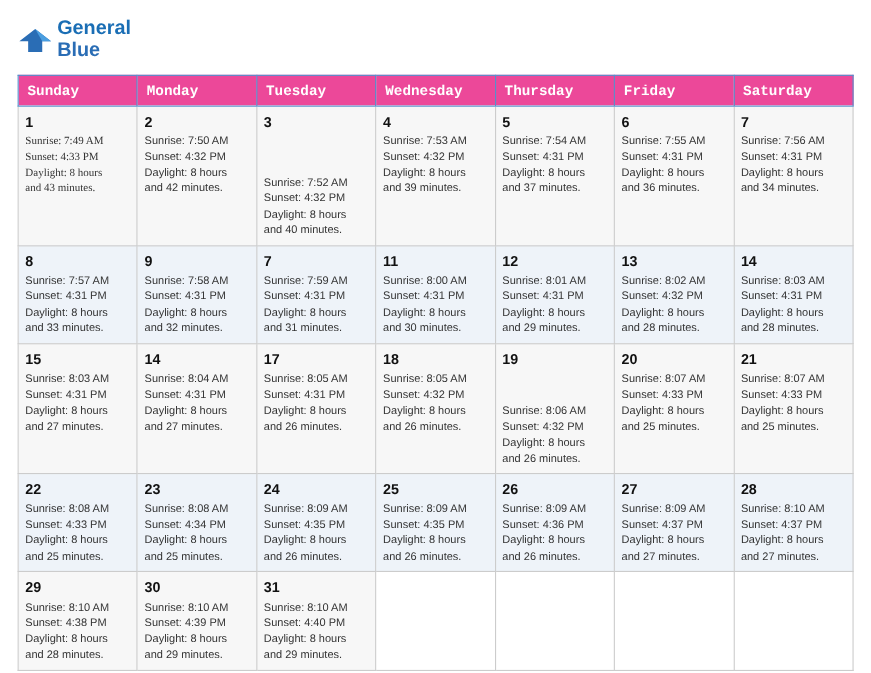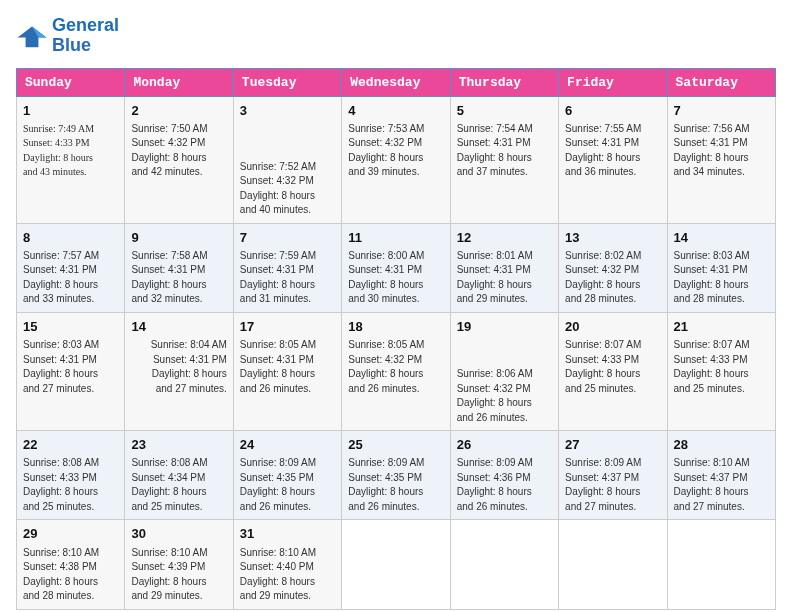--- a/index.html
+++ b/index.html
@@ -232,21 +232,21 @@
       <tr>
         <td>
           <span class="day-num">15</span>
           <div class="day-info" style="white-space: pre-line;">Sunrise: 8:03 AM
 Sunset: 4:31 PM
 Daylight: 8 hours
 and 27 minutes.</div>
         </td>
         <td>
           <span class="day-num">14</span>
-          <div class="day-info" style="white-space: pre-line; text-align: right;">Sunrise: 8:04 AM
+          <div class="day-info" style="white-space: pre-line;">Sunrise: 8:04 AM
 Sunset: 4:31 PM
 Daylight: 8 hours
 and 27 minutes.</div>
         </td>
         <td>
           <span class="day-num">17</span>
           <div class="day-info" style="white-space: pre-line;">Sunrise: 8:05 AM
 Sunset: 4:31 PM
 Daylight: 8 hours
 and 26 minutes.</div>

